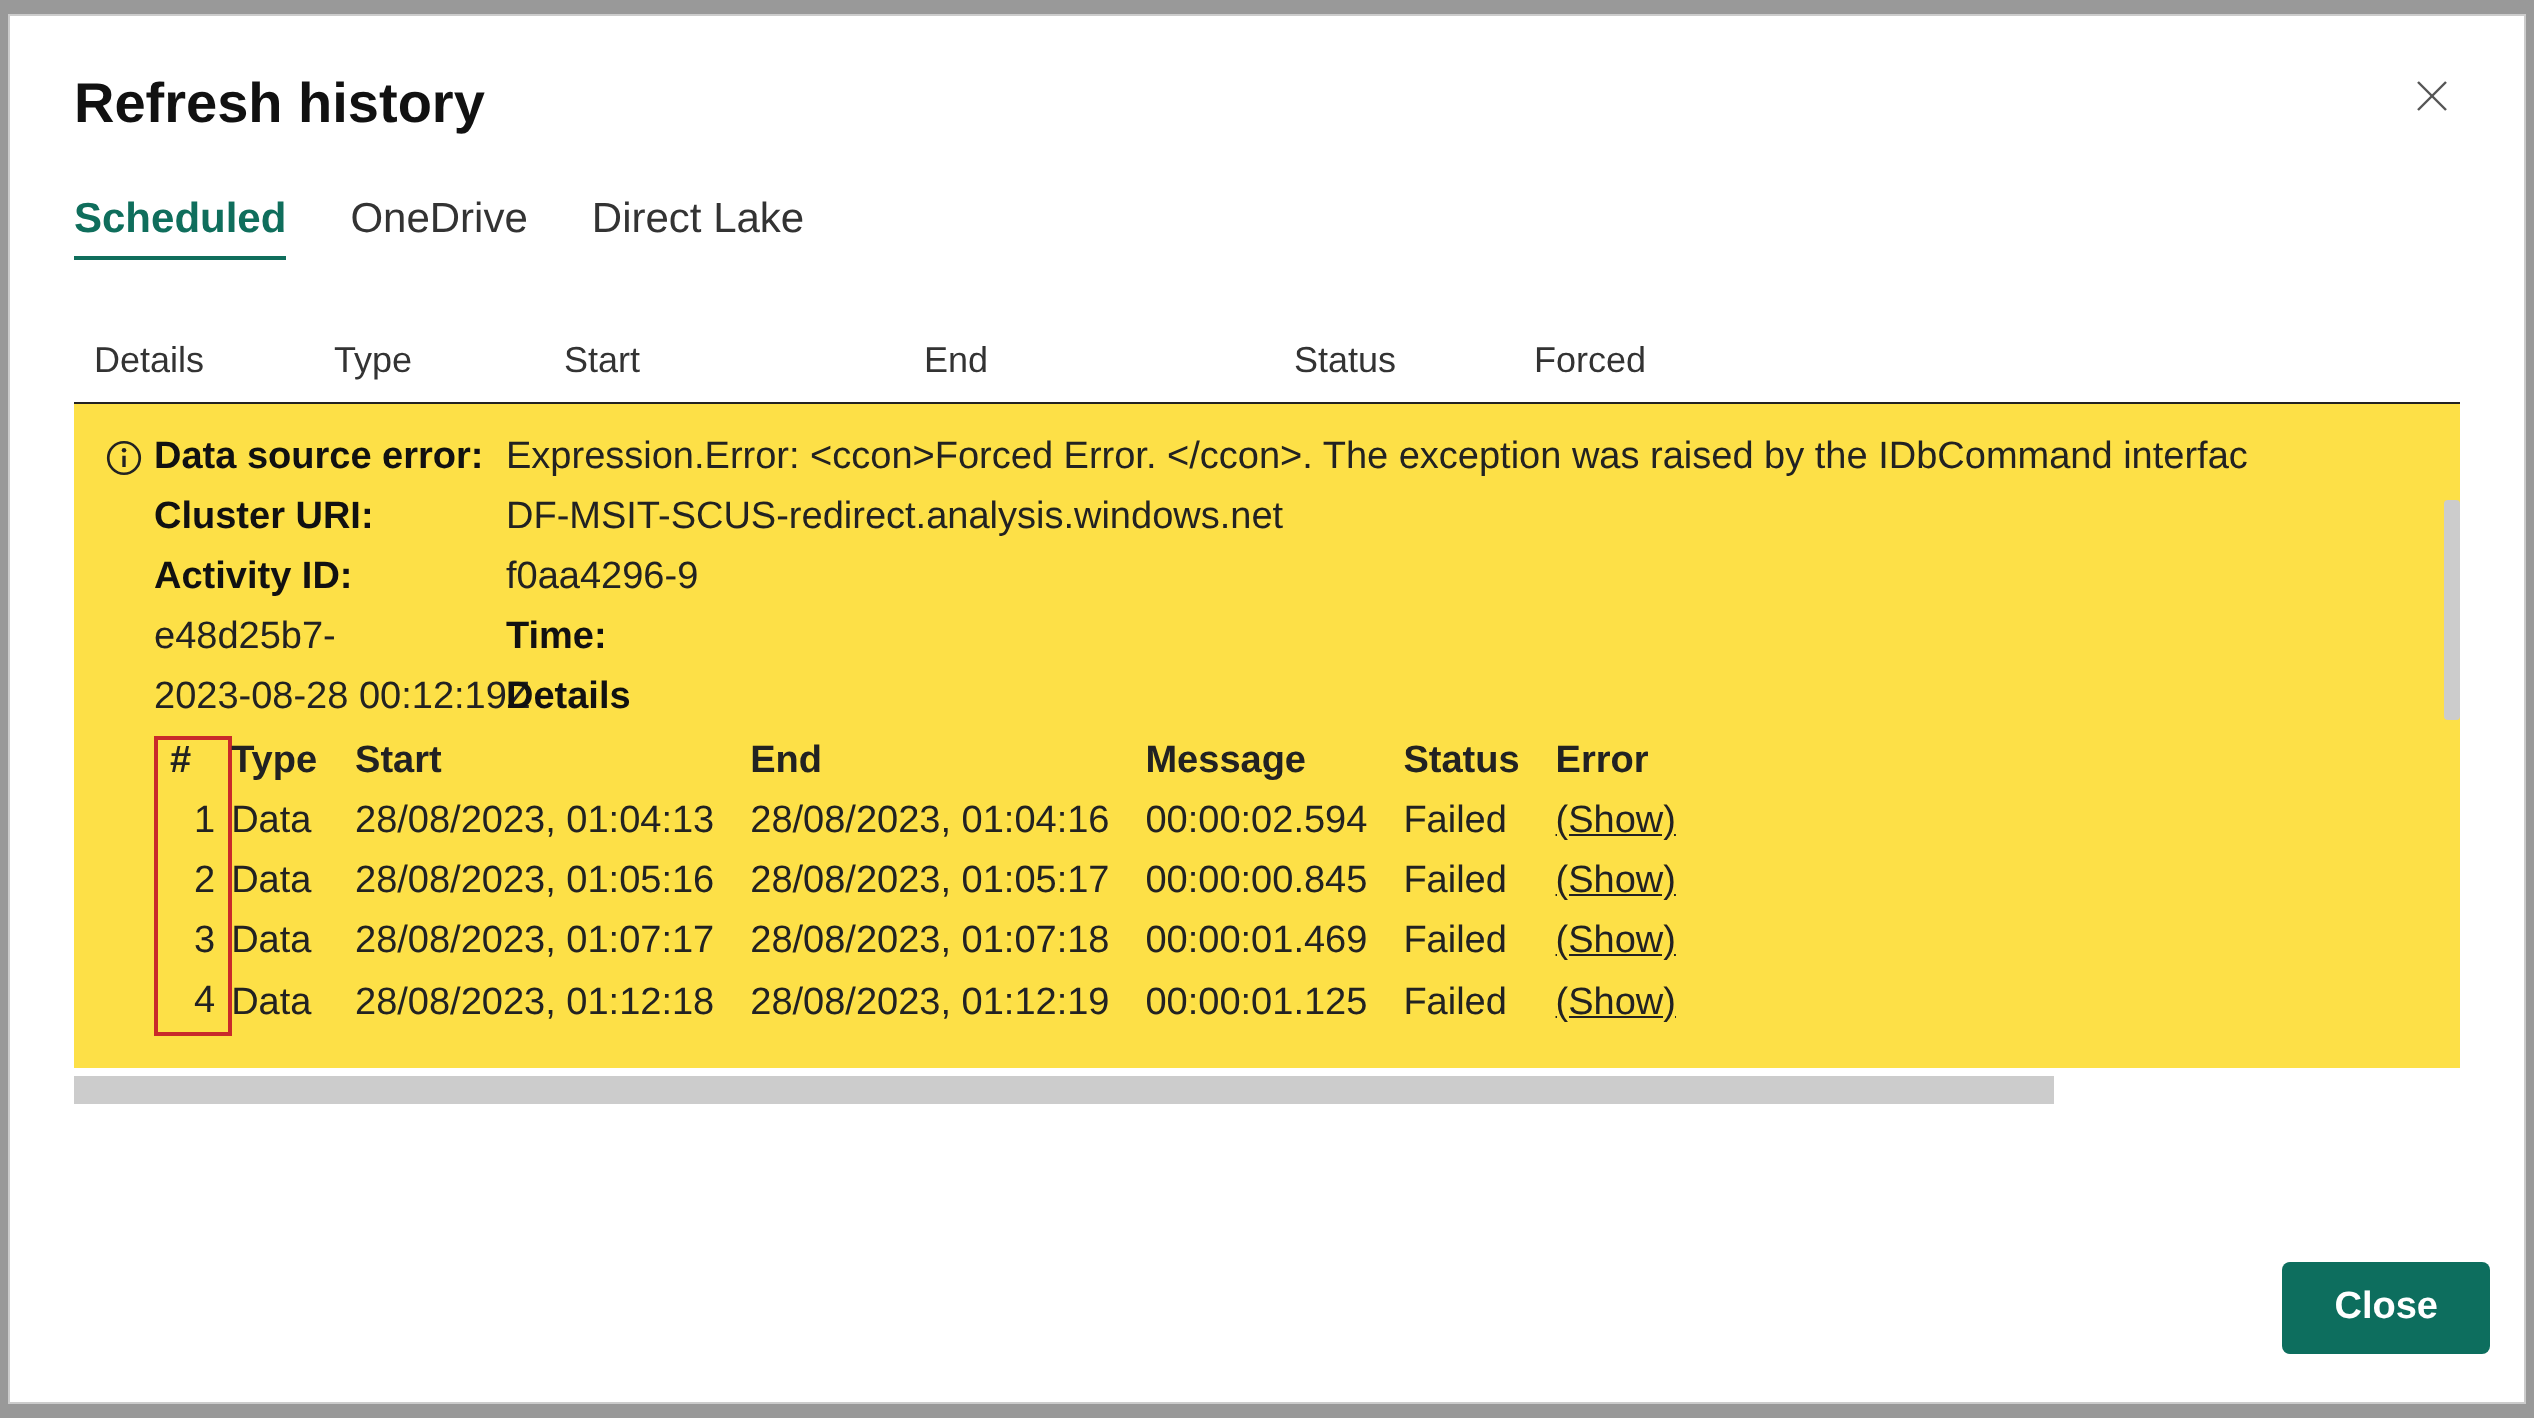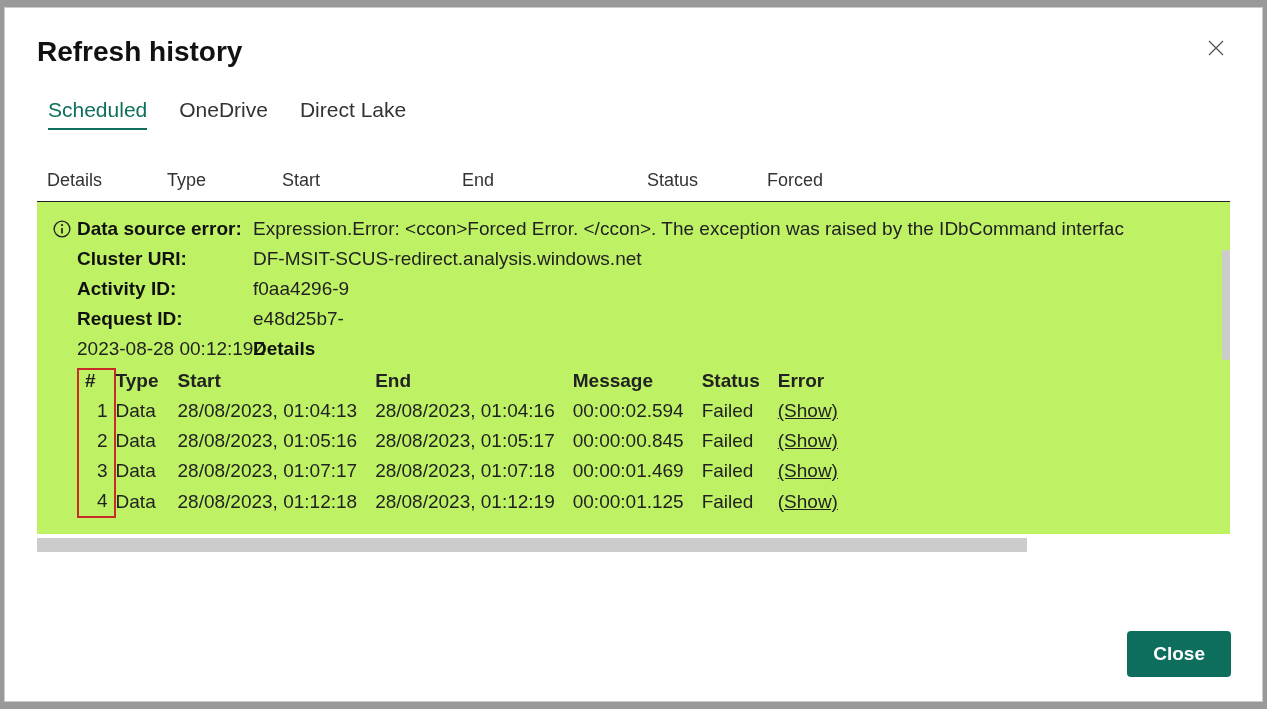--- a/index.html
+++ b/index.html
@@ -49,43 +49,42 @@
       margin-top: 30px;
       font-size: 21px;
     }
     .tab {
       color: #333;
       cursor: pointer;
       padding-bottom: 6px;
     }
     .tab.active {
       color: #0f6e5c;
-      font-weight: 400;
+      font-weight: 700;
       border-bottom: 2px solid #0f6e5c;
-      margin-left: 11px;
     }
     .columns-row {
       display: flex;
       margin-top: 36px;
       font-size: 18px;
       color: #333;
       border-bottom: 1px solid #222;
       padding-bottom: 10px;
       padding-top: 4px;
       padding-left: 10px;
     }
     .col-details { width: 120px; }
     .col-type { width: 115px; }
     .col-start { width: 180px; }
     .col-end { width: 185px; }
     .col-status { width: 120px; }
     .col-message { flex: 1; }
 
     .details-panel {
-      background: #bef264;
+      background: #fde047;
       padding: 16px 0 16px 16px;
       margin-top: 0;
       font-size: 19px;
       color: #222;
       overflow: hidden;
       position: relative;
     }
     .details-inner {
       display: flex;
     }
@@ -154,21 +153,21 @@
       margin-top: 4px;
     }
     .hscroll-thumb {
       height: 14px;
       background: #fff;
       width: 0;
     }
     .dialog-footer {
       position: absolute;
       bottom: 24px;
-      right: 31px;
+      right: 17px;
     }
     .close-btn {
       background: #0d6e5e;
       color: #fff;
       border: none;
       font-size: 19px;
       font-weight: 600;
       padding: 12px 26px;
       border-radius: 4px;
       cursor: pointer;
@@ -226,23 +225,23 @@
       <div class="kv-grid">
         <div class="kv-label">Data source error:</div>
         <div class="kv-value">Expression.Error: &lt;ccon&gt;Forced Error. &lt;/ccon&gt;. The exception was raised by the IDbCommand interfac</div>
 
         <div class="kv-label">Cluster URI:</div>
         <div class="kv-value">DF-MSIT-SCUS-redirect.analysis.windows.net</div>
 
         <div class="kv-label">Activity ID:</div>
         <div class="kv-value">f0aa4296-9</div>
 
-        <div class="kv-label">Request ID:</div>
         <div class="kv-value">e48d25b7-</div>
 
+        <div class="kv-label">Time:</div>
         <div class="kv-value">2023-08-28 00:12:19Z</div>
 
         <div class="kv-label">Details</div>
         <div class="kv-value">
           <table class="details-table">
             <thead>
               <tr>
                 <th class="hash-header" style="border-bottom:none;">#</th>
                 <th>Type</th>
                 <th>Start</th>

